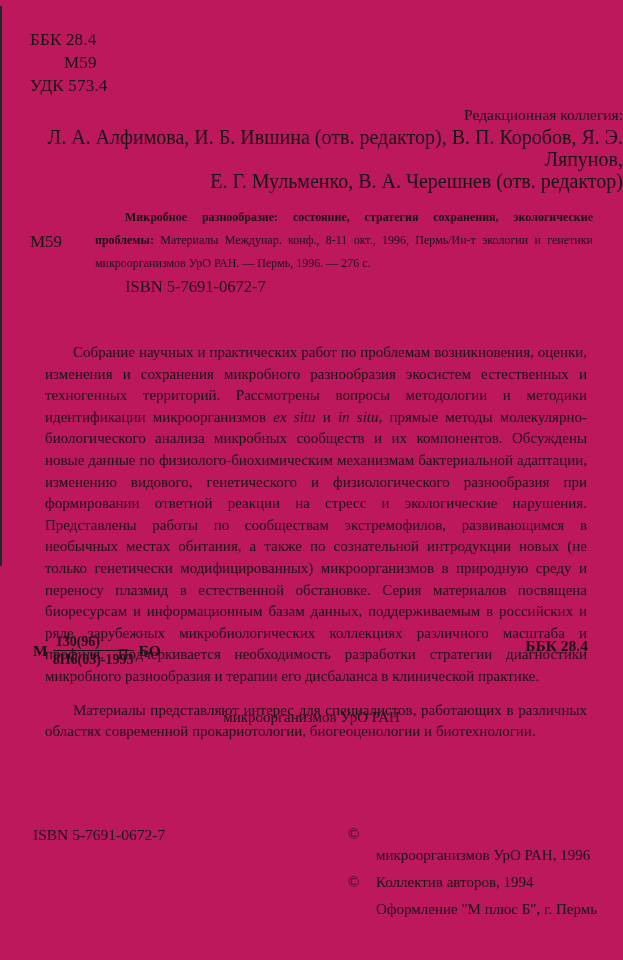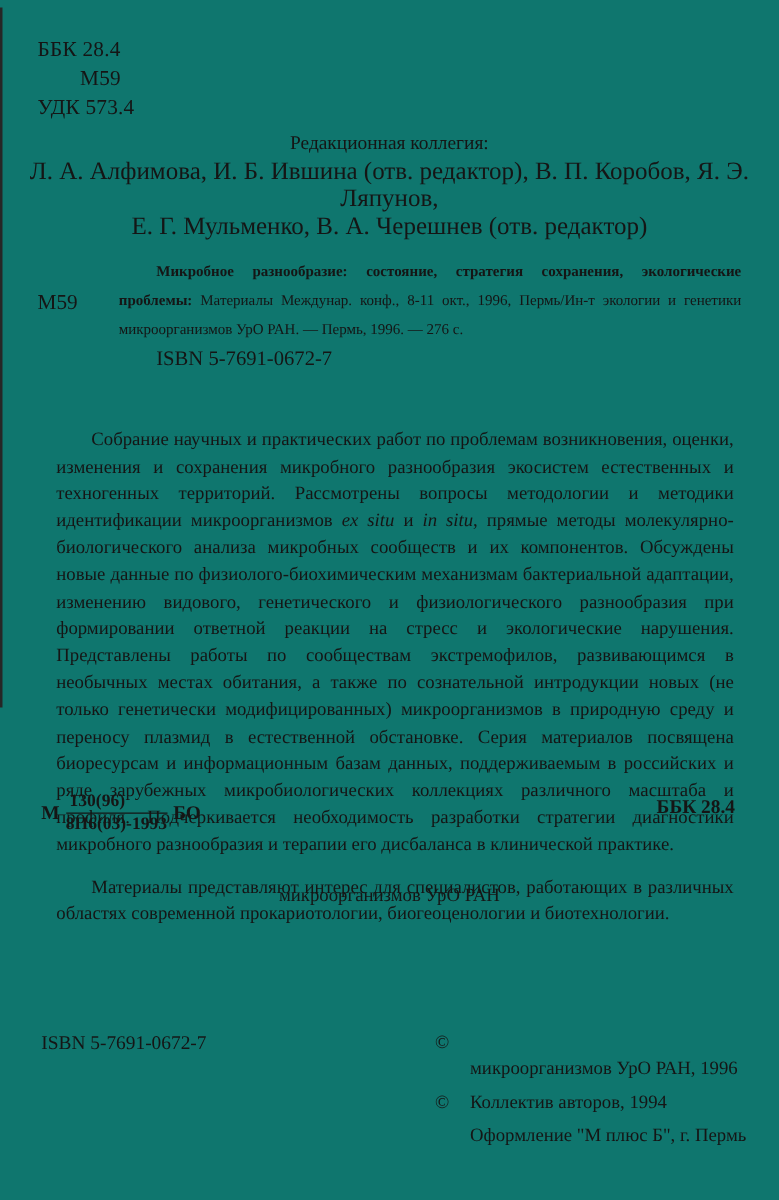--- a/index.html
+++ b/index.html
@@ -1,39 +1,39 @@
 <!DOCTYPE html>
 <html lang="ru"><head>
 <meta charset="utf-8">
 <style>
   html,body { margin:0; padding:0; background:#ffffff; }
   .page {
     position:relative;
     width:623px; height:960px;
-    background:#0f766e;
+    background:#be185d;
     font-family:"Liberation Serif","DejaVu Serif",serif;
     color:#151515;
     overflow:hidden;
   }
   
   .scan-edge {
     position:absolute; left:0; top:6px;
     width:2px; height:560px;
     background:#262626;
   }
   
   .top-codes {
     position:absolute; left:30px; top:28px;
     font-size:17px; line-height:23px; letter-spacing:.2px;
   }
   .top-codes .indent { margin-left:34px; }
   
   .editorial {
     position:absolute; left:0; right:0; top:104px;
-    text-align:center; font-size:15.5px; line-height:22px;
+    text-align:right; font-size:15.5px; line-height:22px;
   }
   .editorial .names { font-size:20px; }
   
   .entry-wrap { position:absolute; left:0; right:0; top:206px; }
   .entry-label {
     position:absolute; left:30px; top:26px;
     font-size:17px;
   }
   .entry {
     margin:0 30px 0 95px;

